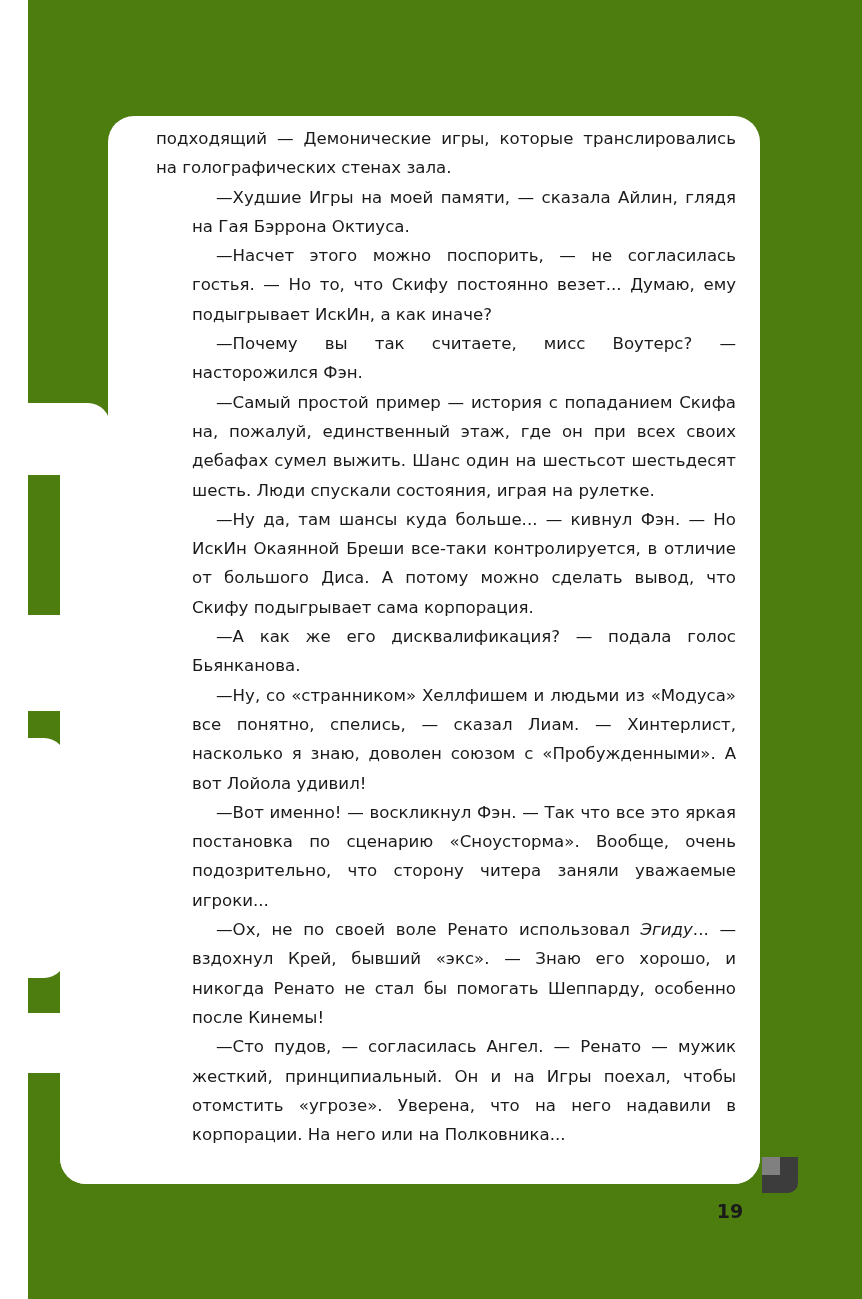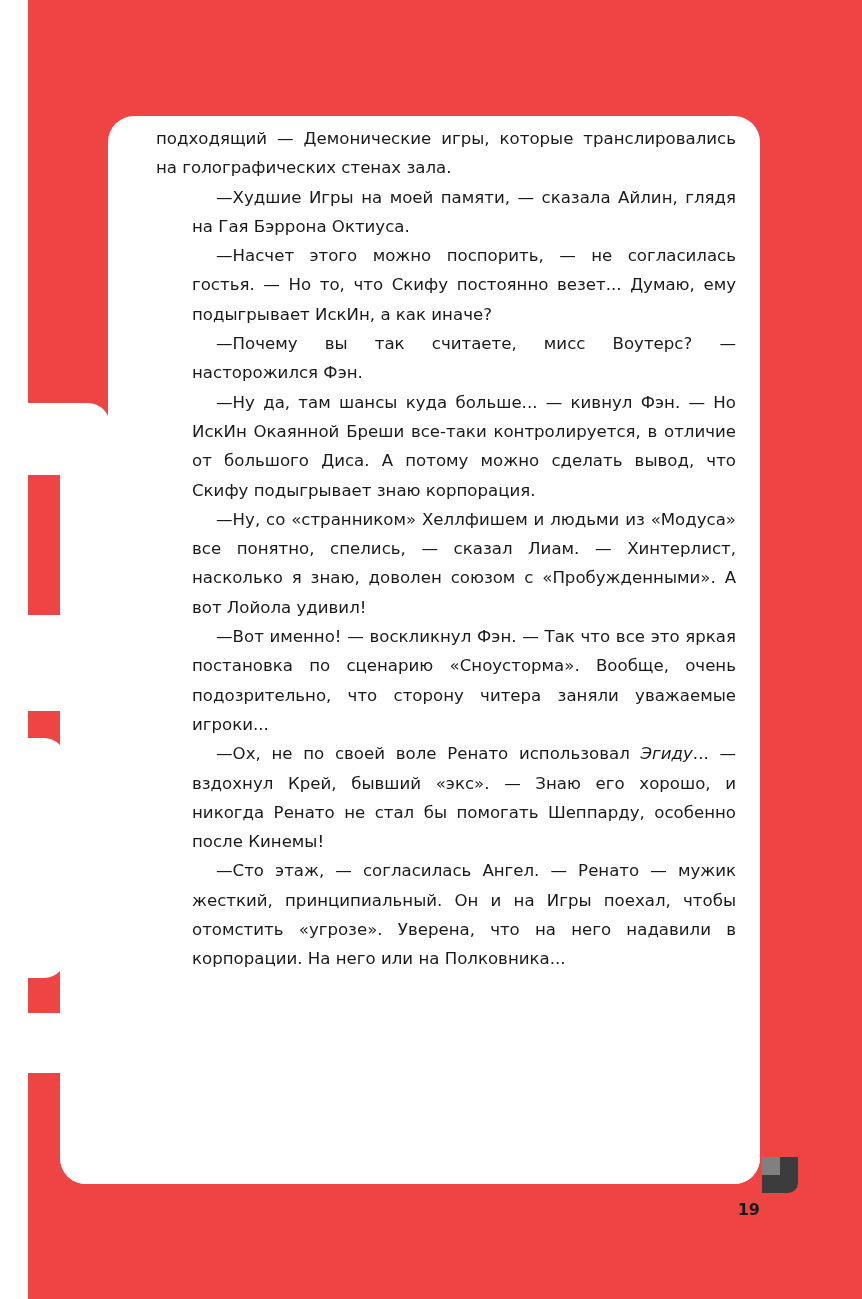--- a/index.html
+++ b/index.html
@@ -4,21 +4,21 @@
 <style>
   html, body {
     margin: 0;
     padding: 0;
     background: #ffffff;
   }
   .page {
     position: relative;
     width: 862px;
     height: 1299px;
-    background: #ef4444;
+    background: #4d7c0f;
     overflow: hidden;
     font-family: "DejaVu Sans", sans-serif;
   }
 
   
   .left-band {
     position: absolute;
     left: 0;
     top: 0;
     width: 28px;
@@ -129,22 +129,22 @@
     height: 18px;
     background: #808080;
     border-bottom-left-radius: 0;
   }
 
   .page-number {
     position: absolute;
     left: 700px;
     top: 1200px;
     width: 60px;
-    text-align: right;
-    font-size: 16px;
+    text-align: center;
+    font-size: 19px;
     font-weight: bold;
     color: #1a1a1a;
     font-family: "DejaVu Sans", sans-serif;
   }
 </style>
 </head>
 <body>
 
 <div class="page">
 
@@ -156,23 +156,25 @@
 
   <div class="text-card-top"></div>
   <div class="text-card-bottom"></div>
   <div class="text-card-left-fill"></div>
 
   <div class="body-text">
     <p><span>подходящий — Демонические игры, которые транслировались на голографических стенах зала.</span></p>
     <p class="ind"><span>—Худшие Игры на моей памяти, — сказала Айлин, глядя на Гая Бэррона Октиуса.</span></p>
     <p class="ind"><span>—Насчет этого можно поспорить, — не согласилась гостья. — Но то, что Скифу постоянно везет... Думаю, ему подыгрывает ИскИн, а как иначе?</span></p>
     <p class="ind"><span>—Почему вы так считаете, мисс Воутерс? — насторожился Фэн.</span></p>
-    <p class="ind"><span>—Ну да, там шансы куда больше... — кивнул Фэн. — Но ИскИн Окаянной Бреши все-таки контролируется, в отличие от большого Диса. А потому можно сделать вывод, что Скифу подыгрывает знаю корпорация.</span></p>
+    <p class="ind"><span>—Самый простой пример — история с попаданием Скифа на, пожалуй, единственный этаж, где он при всех своих дебафах сумел выжить. Шанс один на шестьсот шестьдесят шесть. Люди спускали состояния, играя на рулетке.</span></p>
+    <p class="ind"><span>—Ну да, там шансы куда больше... — кивнул Фэн. — Но ИскИн Окаянной Бреши все-таки контролируется, в отличие от большого Диса. А потому можно сделать вывод, что Скифу подыгрывает сама корпорация.</span></p>
+    <p class="ind"><span>—А как же его дисквалификация? — подала голос Бьянканова.</span></p>
     <p class="ind"><span>—Ну, со «странником» Хеллфишем и людьми из «Модуса» все понятно, спелись, — сказал Лиам. — Хинтерлист, насколько я знаю, доволен союзом с «Пробужденными». А вот Лойола удивил!</span></p>
     <p class="ind"><span>—Вот именно! — воскликнул Фэн. — Так что все это яркая постановка по сценарию «Сноусторма». Вообще, очень подозрительно, что сторону читера заняли уважаемые игроки...</span></p>
     <p class="ind"><span>—Ох, не по своей воле Ренато использовал </span><em>Эгиду</em><span>... — вздохнул Крей, бывший «экс». — Знаю его хорошо, и никогда Ренато не стал бы помогать Шеппарду, особенно после Кинемы!</span></p>
-    <p class="ind"><span>—Сто этаж, — согласилась Ангел. — Ренато — мужик жесткий, принципиальный. Он и на Игры поехал, чтобы отомстить «угрозе». Уверена, что на него надавили в корпорации. На него или на Полковника...</span></p>
+    <p class="ind"><span>—Сто пудов, — согласилась Ангел. — Ренато — мужик жесткий, принципиальный. Он и на Игры поехал, чтобы отомстить «угрозе». Уверена, что на него надавили в корпорации. На него или на Полковника...</span></p>
   </div>
 
   <div class="corner-fold"></div>
   <div class="page-number">19</div>
 
 </div>
 
 </body></html>

